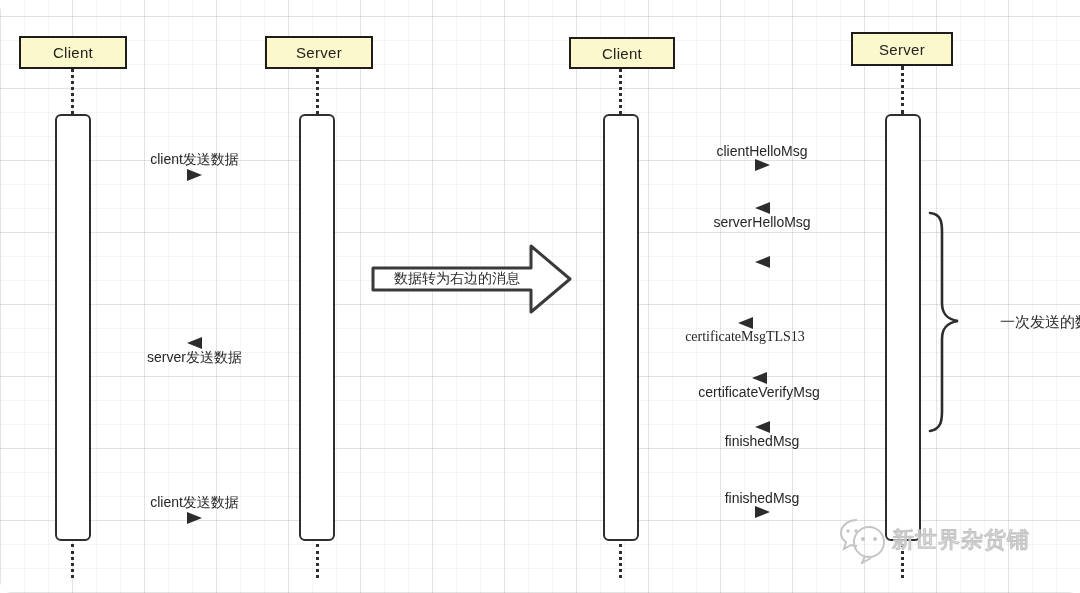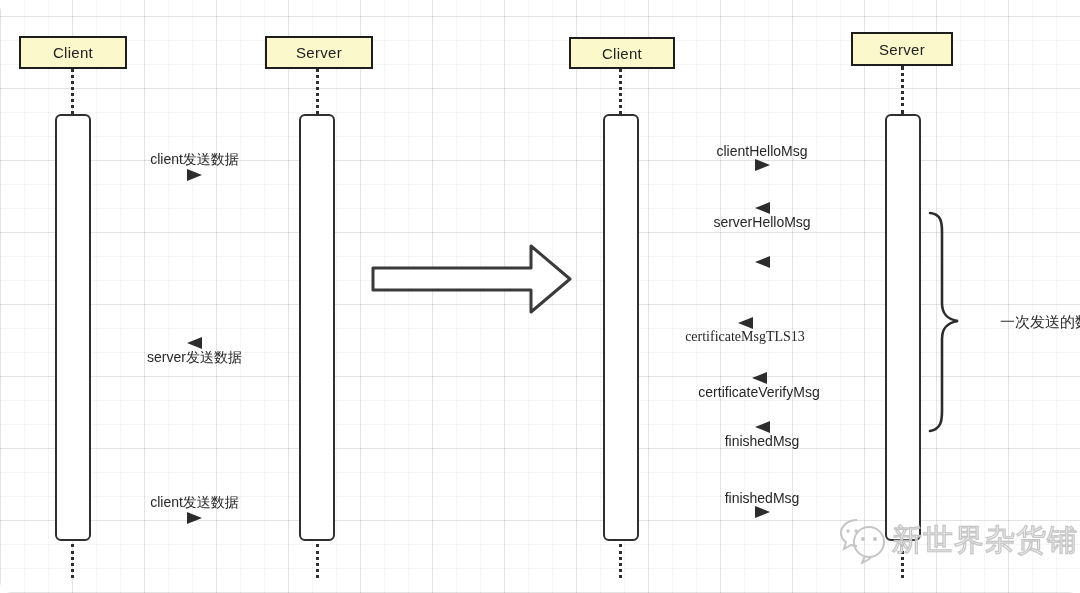--- a/index.html
+++ b/index.html
@@ -96,21 +96,21 @@
   }
 
   .watermark {
     position: absolute;
     left: 836px; top: 516px;
     display: flex;
     align-items: center;
     pointer-events: none;
   }
   .watermark-text {
-    font-size: 30px;
+    font-size: 22px;
     letter-spacing: 1px;
     color: rgba(255,255,255,0.55);
     -webkit-text-stroke: 1.2px #c5c5c5;
     text-shadow: 0 0 1px rgba(180,180,180,0.45);
     white-space: nowrap;
   }
 </style>
 </head>
 <body>
 
@@ -146,20 +146,21 @@
         <span class="msg-label">client发送数据</span>
         <div class="seg"></div>
         <div class="head h-right"></div>
       </div>
     </section>
 
   <div class="transform-arrow">
     <svg width="202" height="70" viewBox="0 0 202 70">
       <polygon points="2,24 160,24 160,2 199,35 160,68 160,46 2,46" fill="#ffffff" stroke="#3a3a3a" stroke-width="3" stroke-linejoin="round"></polygon>
     </svg>
+    <span class="transform-label">数据转为右边的消息</span>
   </div>
 
   <section id="right-diagram">
       <div class="actor-box" style="left: 569px; top: 37px; width: 106px; height: 32px;">
         <span>Client</span>
       </div>
       <div class="lifeline" style="left: 619px; top: 69px; height: 45px;"></div>
       <div class="activation-bar" style="left: 602.5px; top: 114px; width: 36px; height: 427px;"></div>
       <div class="lifeline" style="left: 619px; top: 544px; height: 34px;"></div>
       <div class="actor-box" style="left: 851px; top: 32px; width: 102px; height: 34px;">

